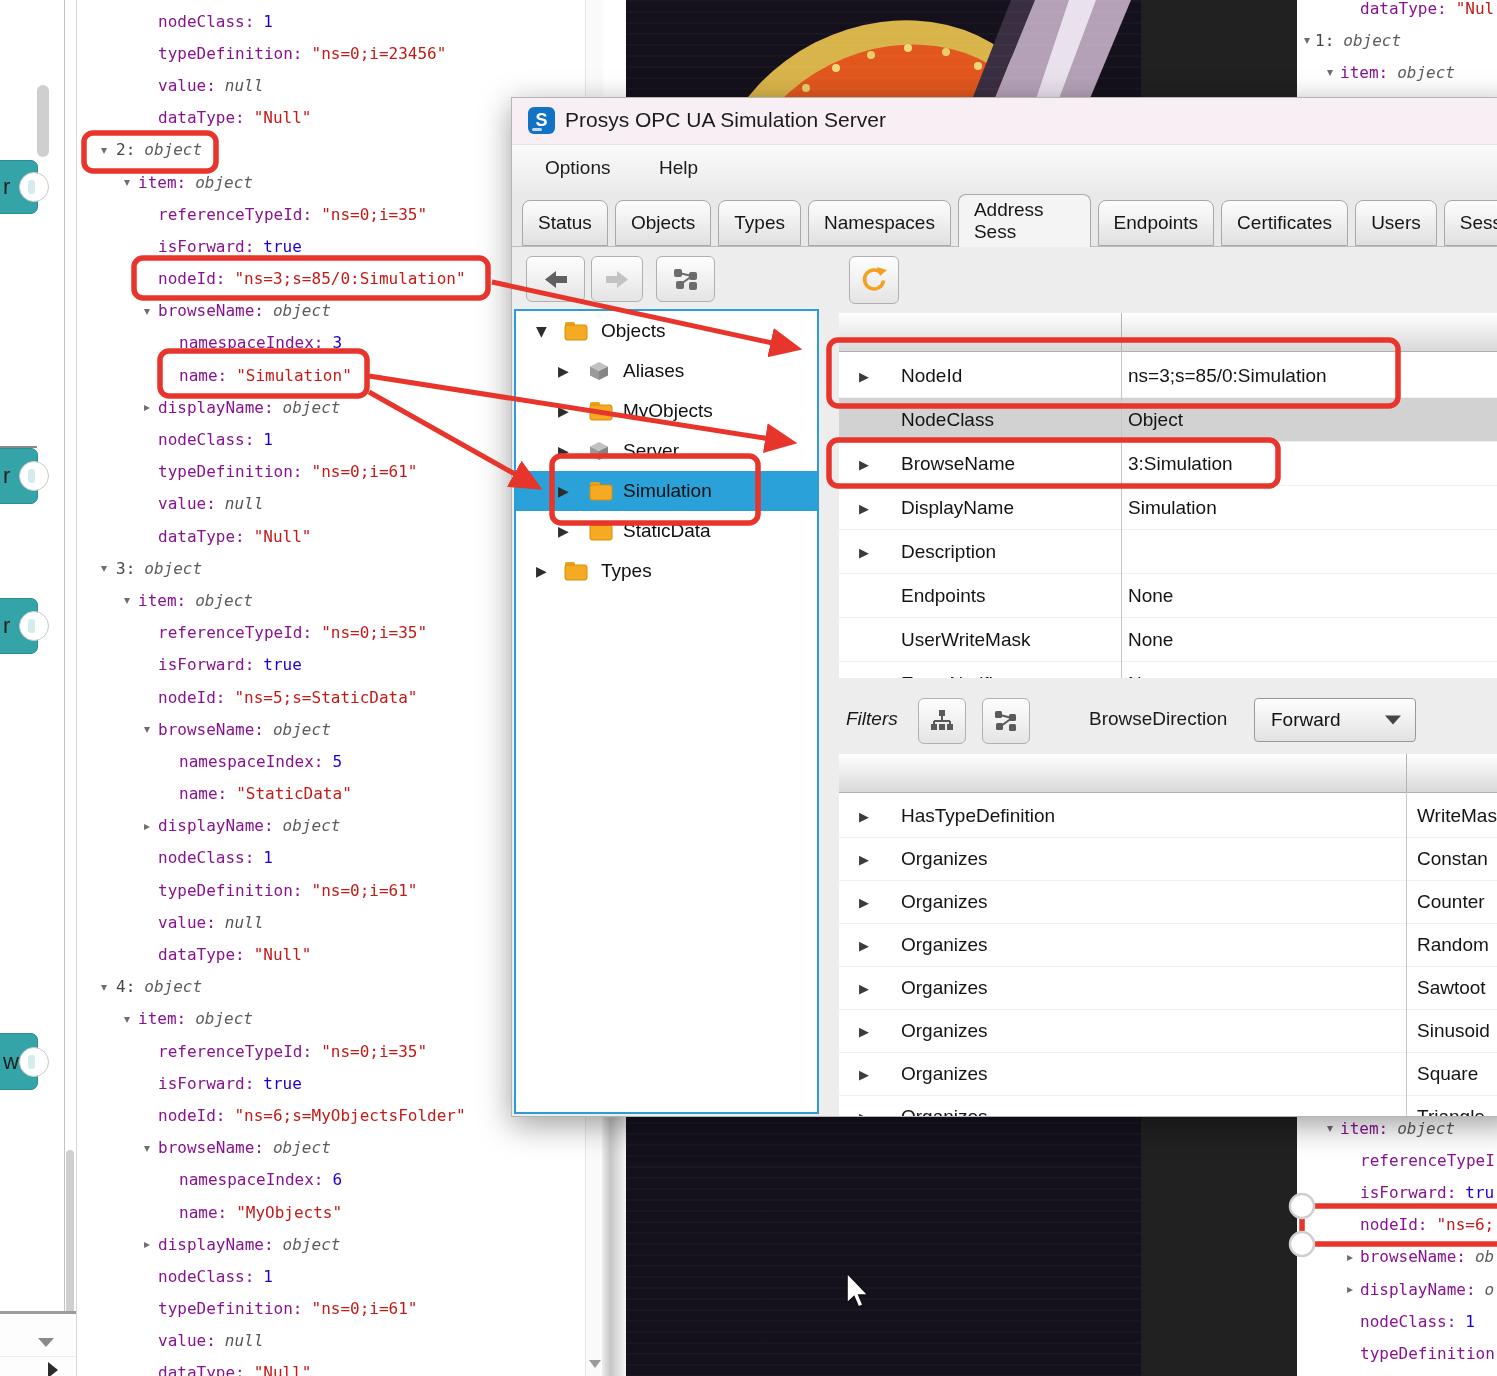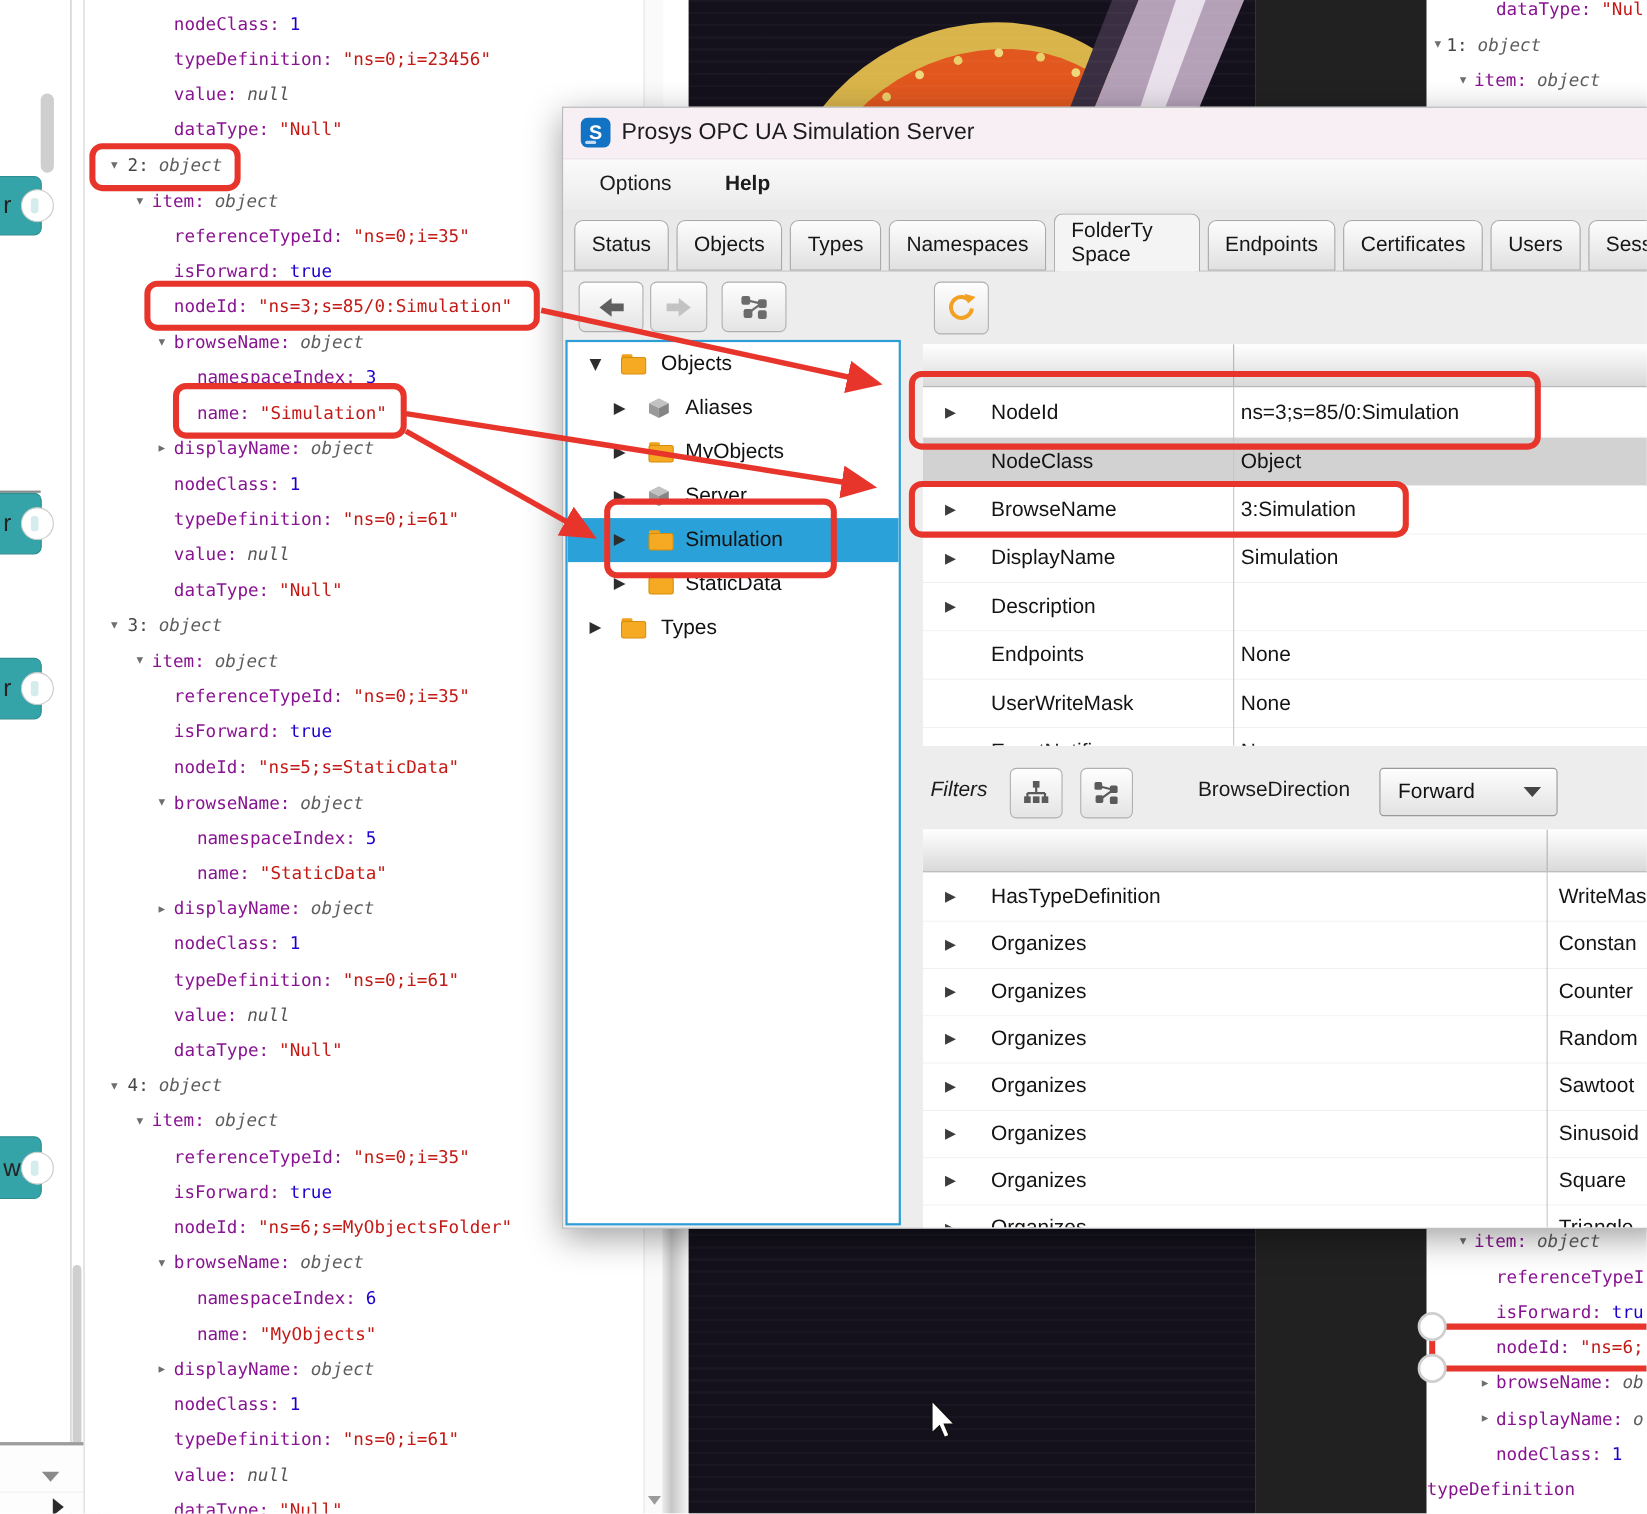--- a/index.html
+++ b/index.html
@@ -389,46 +389,46 @@
       </div>
       <div class="jl" style="padding-left: 63px;">
         <span class="tri" style="left: 50px;">▸</span>
         <span class="jk">displayName:</span>
         <span class="jv v-obj">o</span>
       </div>
       <div class="jl" style="padding-left: 63px;">
         <span class="jk">nodeClass:</span>
         <span class="jv v-num">1</span>
       </div>
-      <div class="jl" style="">
+      <div class="jl" style="padding-left: 63px;">
         <span class="jk">typeDefinition</span>
       </div>
     </div>
 </div>
 
 <div class="window">
   <div class="titlebar">
     <div class="app-icon">
         <span>S</span>
       </div>
     <div class="title-text">Prosys OPC UA Simulation Server</div>
   </div>
   <div class="menubar">
       <div id="menu-items">
         <div class="menu-item" style="left: 27px;">Options</div>
-        <div class="menu-item" style="left: 141px; font-weight: bold;">Help</div>
+        <div class="menu-item" style="left: 141px;">Help</div>
       </div>
     </div>
   <div class="tabbar">
       <div class="tabs" id="tabs">
         <div class="tab">Status</div>
         <div class="tab">Objects</div>
         <div class="tab">Types</div>
         <div class="tab">Namespaces</div>
-        <div class="tab active">FolderTy Space</div>
+        <div class="tab active">Address Sess</div>
         <div class="tab">Endpoints</div>
         <div class="tab">Certificates</div>
         <div class="tab">Users</div>
         <div class="tab">Sess</div>
       </div>
     </div>
 
   <div class="content">
 
     <div class="tbtn" style="left:14px;top:9px;width:57px;height:44px;">

